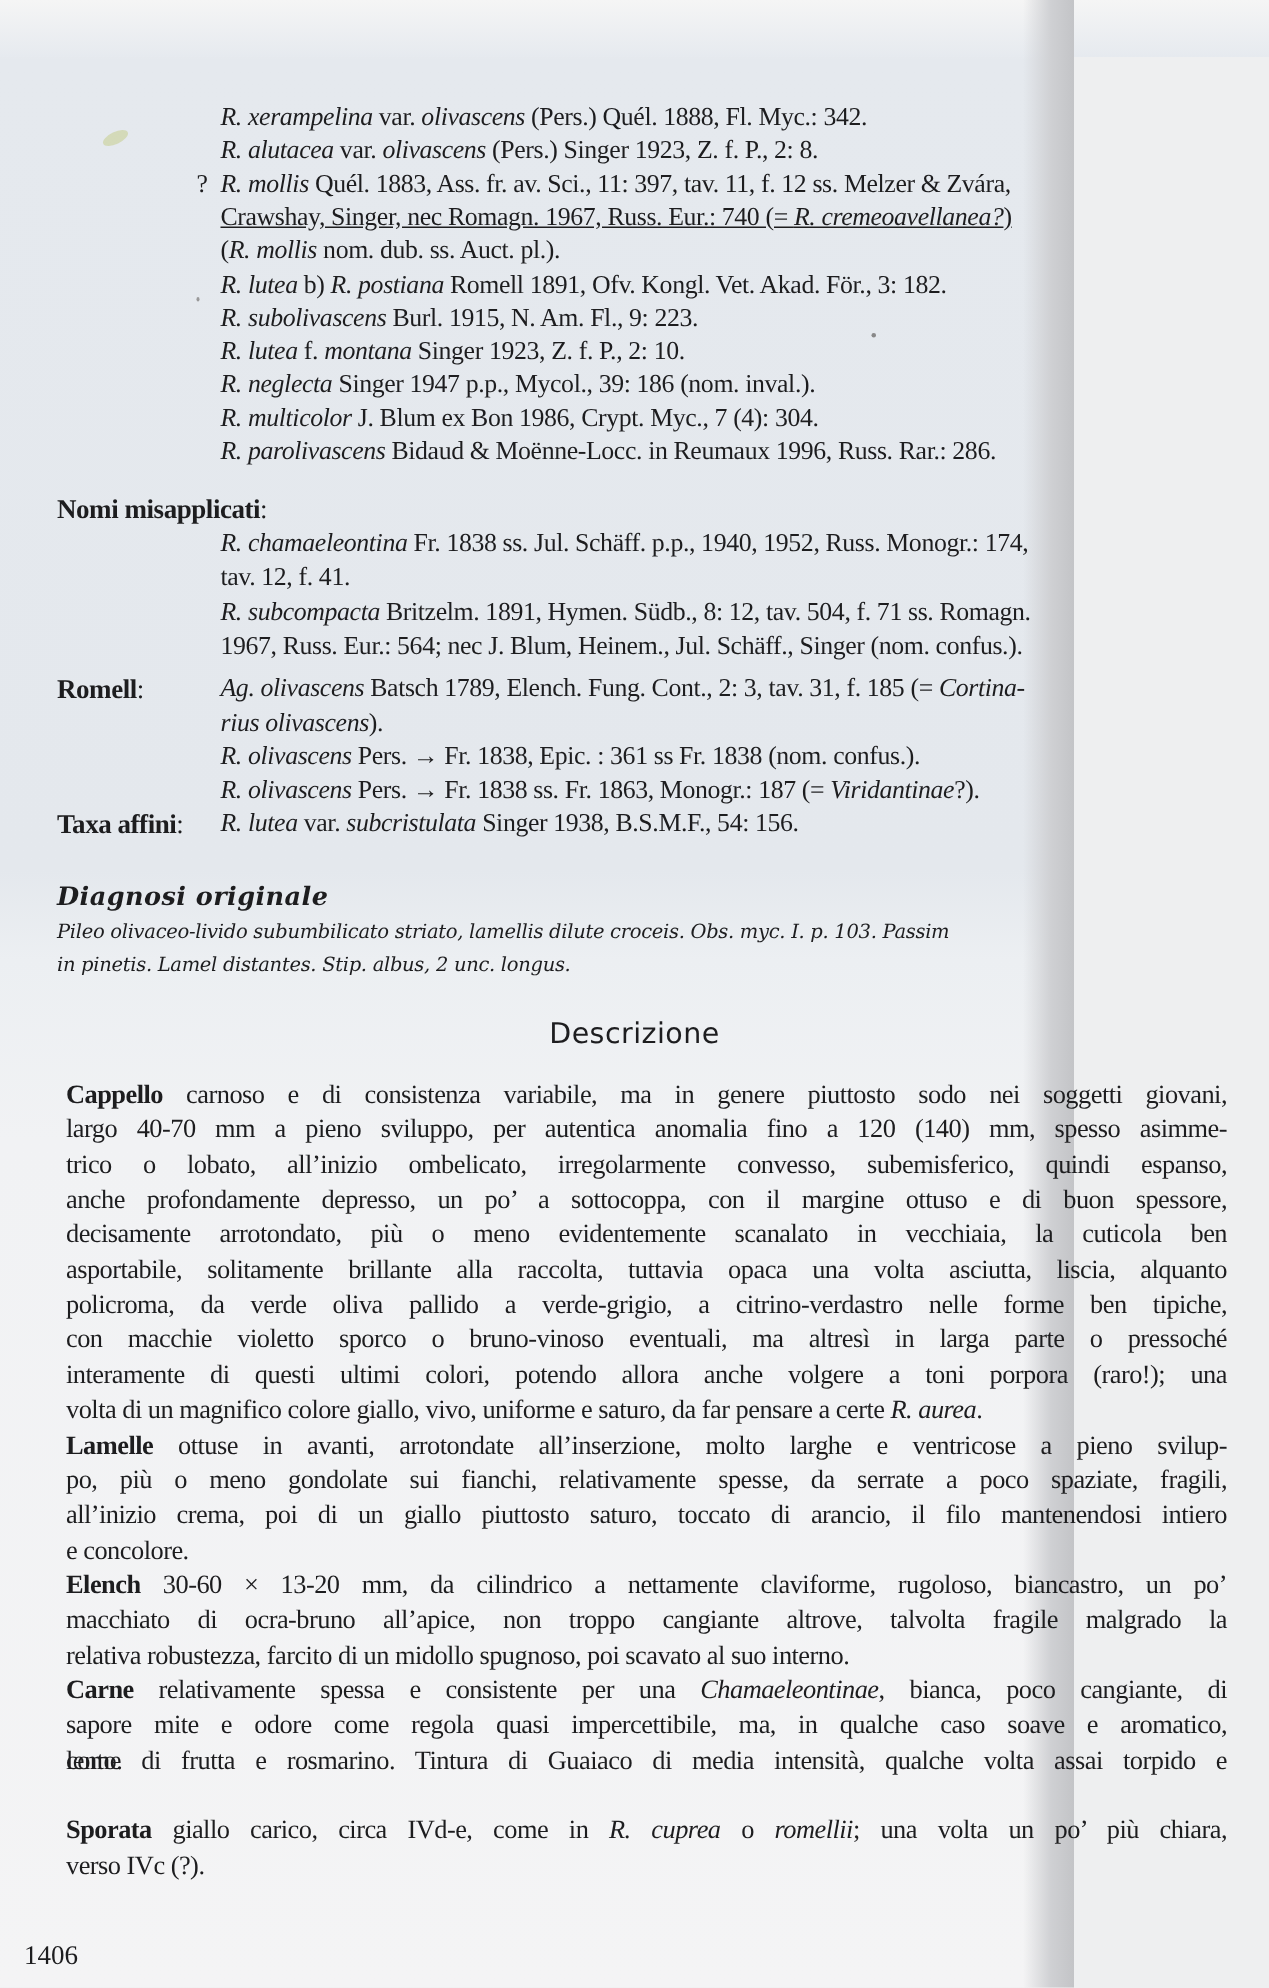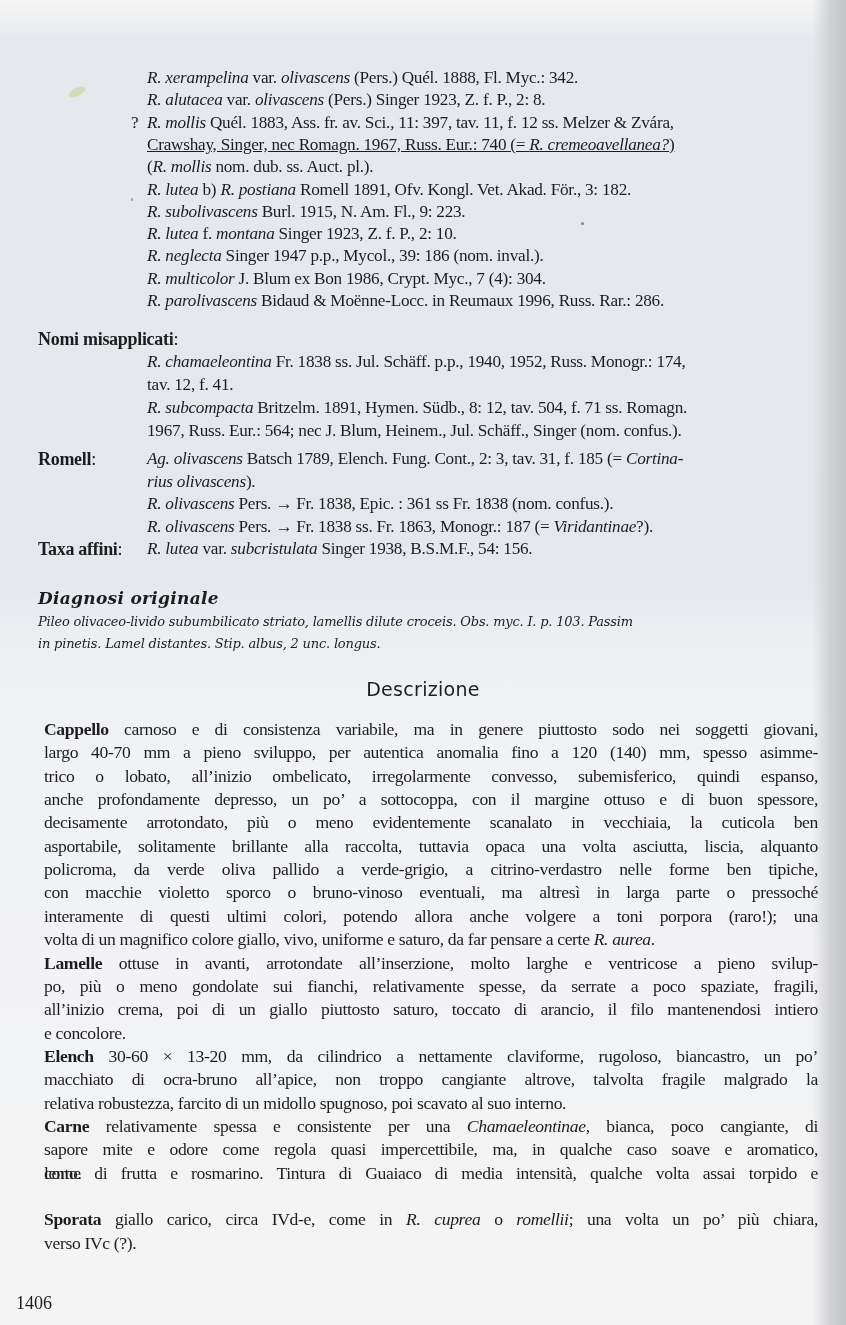--- a/index.html
+++ b/index.html
@@ -3,21 +3,21 @@
 <meta charset="utf-8">
 <style>
   html, body { margin: 0; padding: 0; }
   body {
     width: 846px; height: 1325px; overflow: hidden; position: relative;
     background: #eeeff0;
     font-family: "Liberation Serif", serif;
     color: #1d1d1f;
   }
   .page {
-    position: absolute; left: 0; top: 0; width: 846px; height: 1325px;
+    position: absolute; left: 0; top: 0; width: 716px; height: 1325px;
     background: linear-gradient(to bottom, #f2f2f2 0px, #e5e9ee 40px, #e4e8ed 580px, #eceff2 640px, #f1f2f4 760px, #f4f4f5 1325px);
   }
   .gutter {
     position: absolute; right: 0; top: 0; width: 34px; height: 1325px;
     background: linear-gradient(to right, rgba(200,200,205,0) 0%, #cfd0d3 55%, #c3c4c7 100%);
   }
   .top-shade {
     position: absolute; left: 0; top: 0; width: 846px; height: 38px;
     background: linear-gradient(to bottom, #f5f5f5, #e6eaef);
   }

